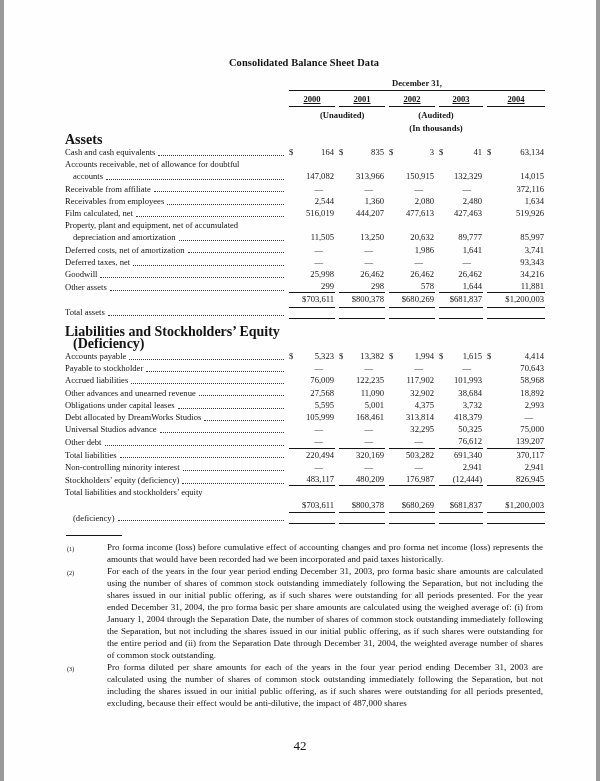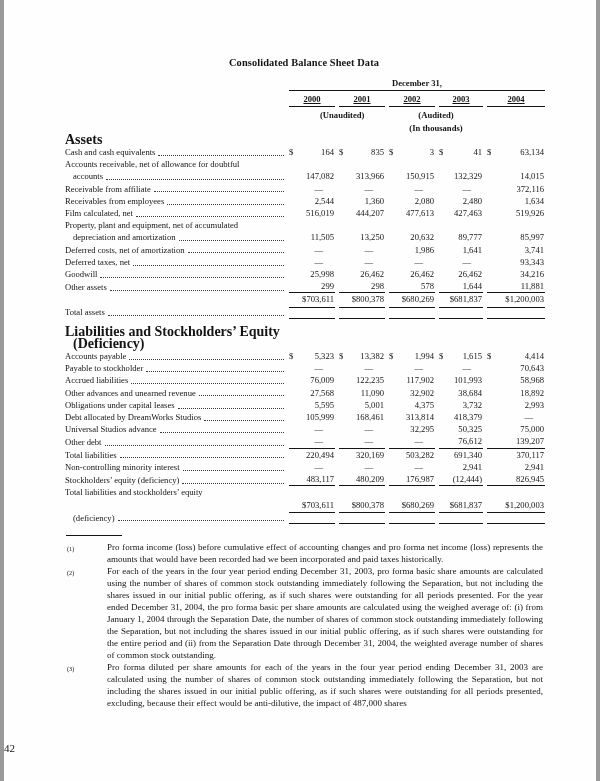--- a/index.html
+++ b/index.html
@@ -44,21 +44,21 @@
   .rule-d { border-bottom:1px solid #141414; padding-bottom:10px; }
   .rule-d .inner { border-bottom:1px solid #141414; padding-bottom:1px; }
   .gap { margin-top:0; }
 
   
   .fn-sep { width:56px; border-top:1px solid #141414; margin:11px 0 5px 1px; }
   .footnote { display:flex; font-size:9px; line-height:12px; }
   .fn-marker { flex:0 0 40px; font-size:6.2px; padding-top:2px; padding-left:2px; }
   .fn-text { flex:1; text-align:justify; }
 
-  .page-number { position:absolute; left:0; right:0; bottom:27px; font-size:11px; }
+  .page-number { position:absolute; left:0; right:0; bottom:27px; text-align:center; font-size:13px; }
 </style>
 </head>
 <body>
 
 <div class="page">
   <div class="content">
 
     <div class="title">Consolidated Balance Sheet Data</div>
 
     <div class="thead">

